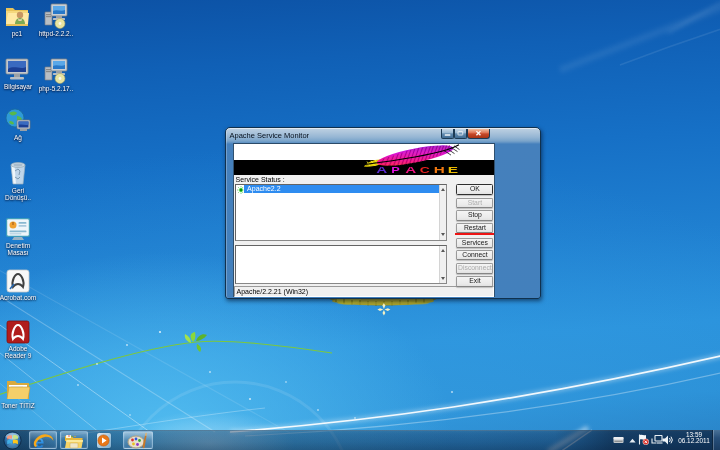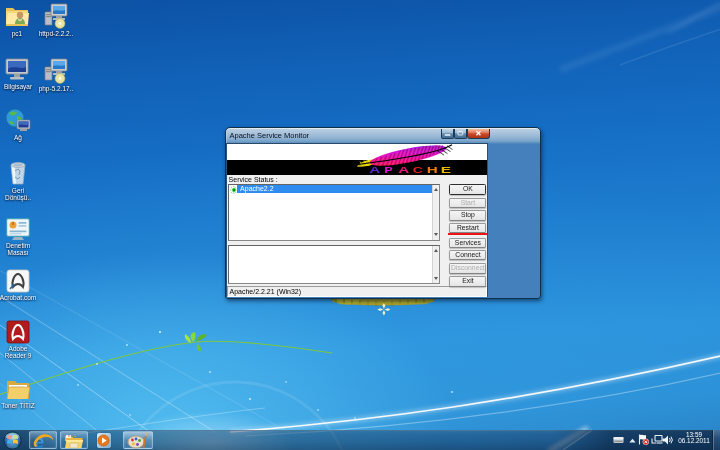--- a/index.html
+++ b/index.html
@@ -16,21 +16,21 @@
   .icon svg { display:block; margin:0 auto; }
   .lbl { margin-top:1px; }
   #win { position:absolute; left:225px; top:127px; width:316px; height:171.5px;
     border-radius:5px 5px 3px 3px;
     background:linear-gradient(180deg, #bed1e2 0px, #aec6dc 4px, #96b6d4 9px, #7aa4ca 13px, #5a8ec2 15px, #4580bc 16px, #4380bc 100%);
     border:1px solid #10314e;
     box-shadow:1px 2px 4px rgba(0,10,30,0.55), inset 0 1px 0 rgba(255,255,255,0.55), inset 1px 0 0 rgba(255,255,255,0.25);
   }
   #title { position:absolute; left:3.5px; top:2.8px; color:#06101c; font-size:7.5px; }
   .capbtn { position:absolute; top:1px; height:9.5px; border:1px solid #1c3a54; border-top:none; }
-  #client { position:absolute; left:0; top:14.5px; width:261.5px; height:154.5px; background:#f0f0f0; border:1px solid #30506e; border-top:1px solid #2b4a68; }
+  #client { position:absolute; left:7px; top:14.5px; width:261.5px; height:154.5px; background:#f0f0f0; border:1px solid #30506e; border-top:1px solid #2b4a68; }
   #logoW { position:absolute; left:0; top:0; width:259.5px; height:16.2px; background:#fff; }
   #logoB { position:absolute; left:0; top:16.2px; width:259.5px; height:15.2px; background:#000; }
   #svclbl { position:absolute; left:1.6px; top:32.3px; font-size:7px; color:#000; }
   .listbox { position:absolute; left:0.8px; width:212.4px; background:#fff; border:1px solid #888; border-top-color:#646464; border-left-color:#646464; }
   .sbar { position:absolute; right:0; top:0; width:7.5px; height:100%; background:#f0f0f0; border-left:1px solid #d4d4d4; }
   .arr { position:absolute; left:1.2px; width:0; height:0; border-left:2.4px solid transparent; border-right:2.4px solid transparent; }
   .btn { position:absolute; left:222.3px; width:37.2px; height:10.3px; background:linear-gradient(#f4f4f4,#ebebeb 70%,#e2e2e2); border:1px solid #9a9a9a; border-bottom-color:#858585; border-radius:1.5px; font-size:6.8px; color:#181818; text-align:center; line-height:8.6px; box-shadow:0 1px 1px rgba(100,100,100,0.35); }
   .btn.def { border:1px solid #2e2e2e; }
   .btn.dis { color:#adadad; }
   #statusbar { position:absolute; left:0px; top:142.5px; width:259.5px; height:11px; background:#f0f0f0; border:1px solid #9a9a9a; border-bottom-color:#fff; border-right-color:#fff; font-size:7px; line-height:10px; padding-left:1.5px; color:#000; }

